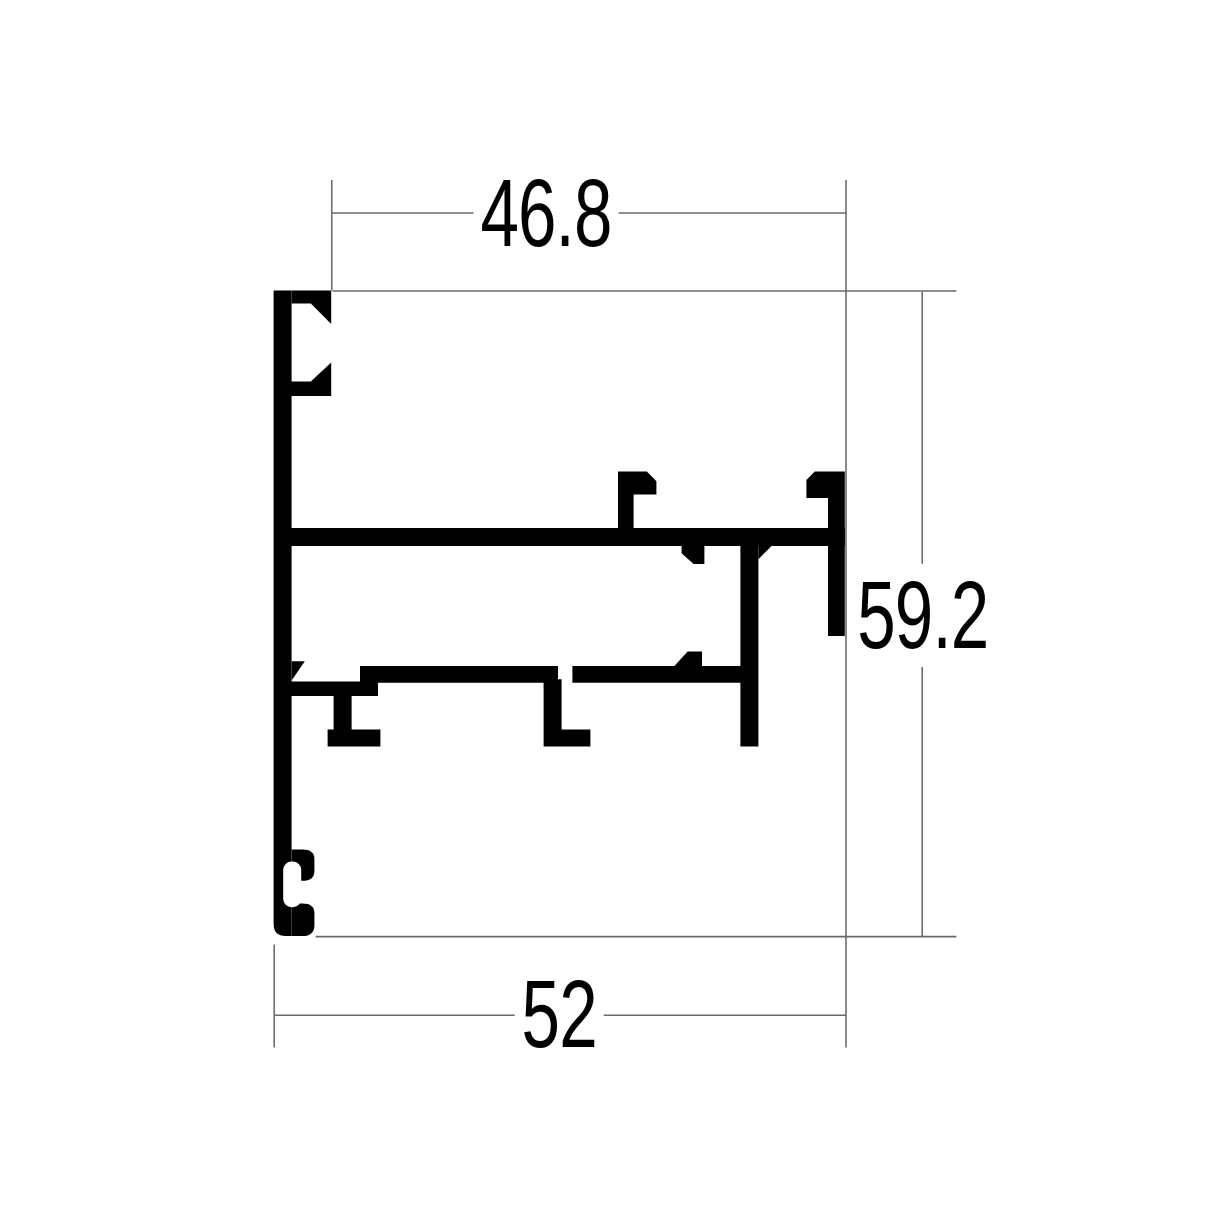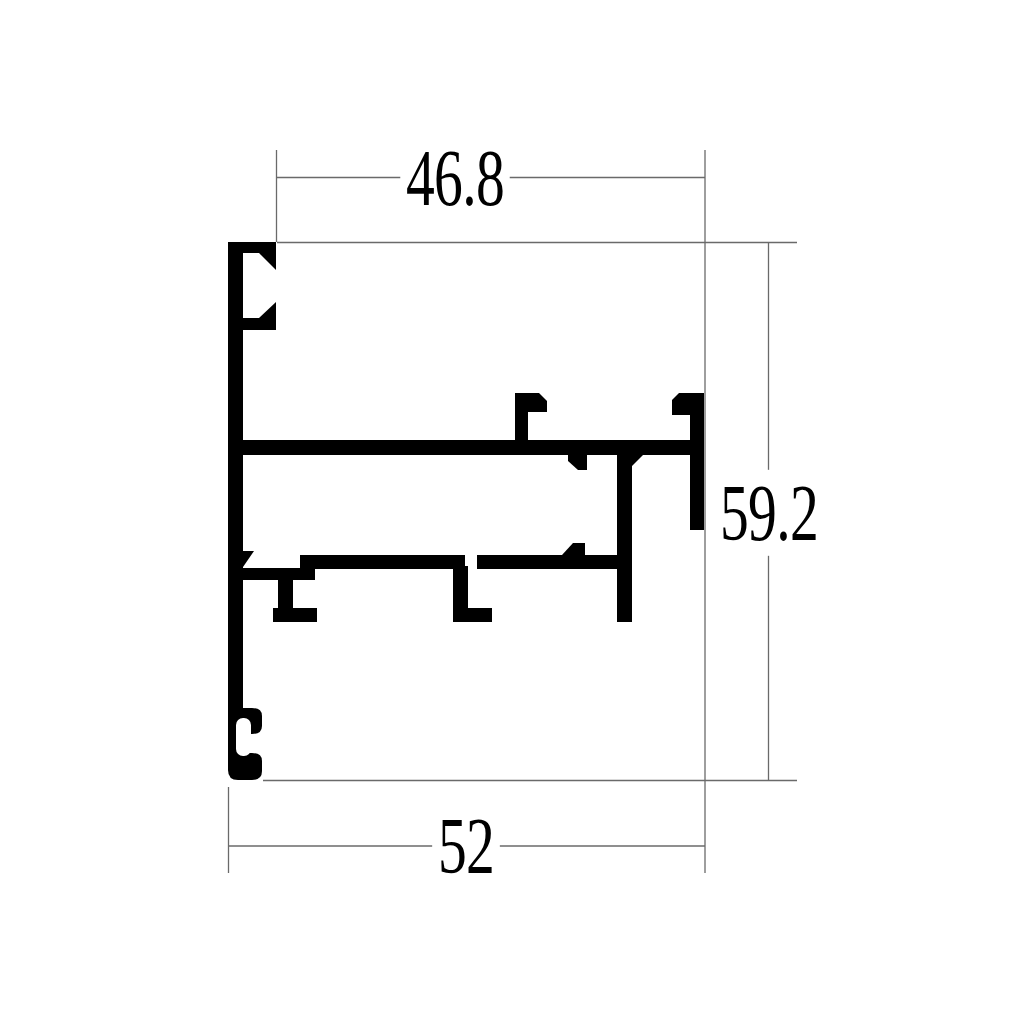--- a/index.html
+++ b/index.html
@@ -11,21 +11,20 @@
   html, body {
     width: 1024px; height: 1024px;
     background: var(--background);
     font-family: "Liberation Sans", sans-serif;
     overflow: hidden;
   }
   .drawing-canvas {
     position: relative;
     width: 1024px; height: 987px;
     background: var(--background);
-    font-family: Liberation Serif, serif;
   }
   .drawing-canvas svg {
     position: absolute;
     left: 0; top: 0;
   }
   .profile-shape { fill: var(--ink); stroke: none; }
   .hollow { fill: var(--background); stroke: none; }
   .thin { stroke: var(--thin-line); stroke-width: 1.3; fill: none; }
   .dim-label {
     position: absolute;

